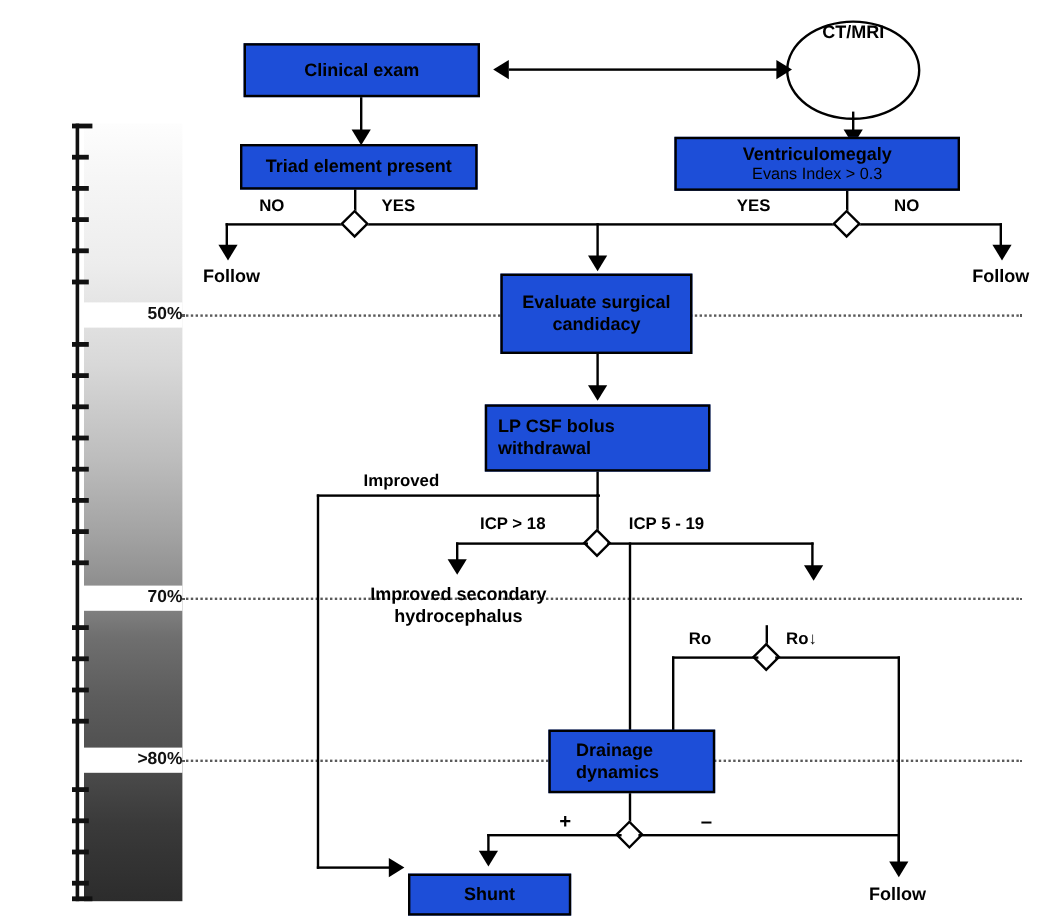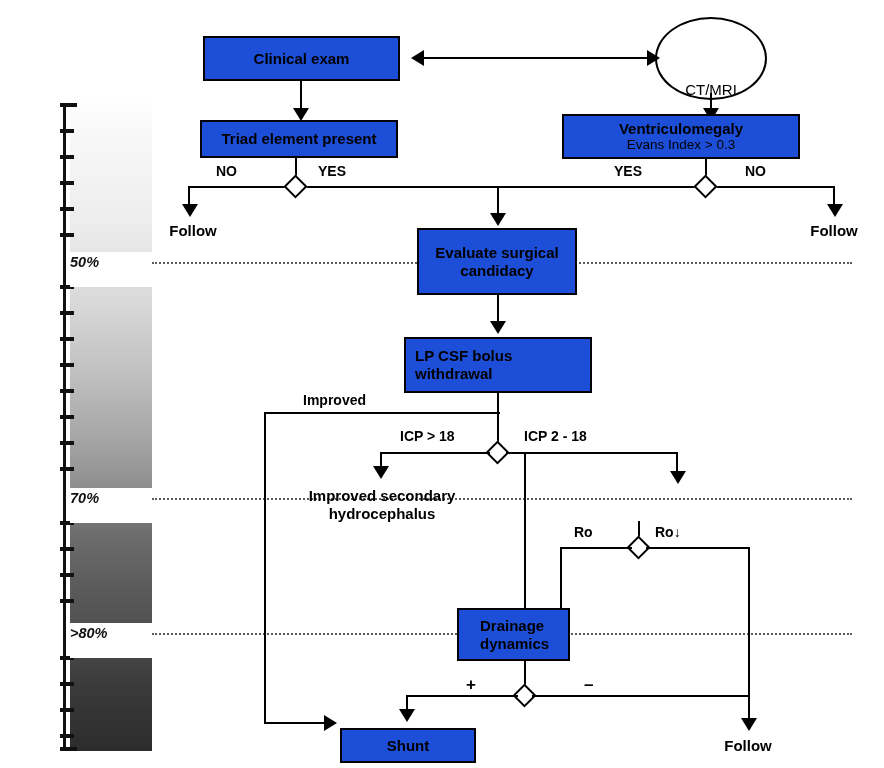--- a/index.html
+++ b/index.html
@@ -69,27 +69,26 @@
     left: 60px;
     width: 17px;
     height: 0;
     border-top: 4px solid #111;
   }
 
   .pct-band {
     left: 70px;
     width: 82px;
     background: #ffffff;
-    text-align: left;
+    text-align: right;
     font-size: 14.5px;
     font-weight: bold;
     color: #111;
     line-height: 21px;
-    height: 35px;
-    font-style: italic;
+    height: 21px;
   }
 
   
   .dotline {
     height: 0;
     border-top: 2px dotted #5a5a5a;
   }
 
   
   .box {
@@ -113,24 +112,24 @@
   }
   .ctr { text-align: center; }
   .lft { text-align: left; padding-left: 9px; }
 
   .ellipse {
     border: 2.5px solid #000;
     border-radius: 50%;
     background: #fff;
     box-sizing: border-box;
     display: flex;
-    align-items: flex-end;
+    align-items: flex-start;
     justify-content: center;
     font-size: 15px;
-    font-weight: normal;
+    font-weight: bold;
     color: #000;
   }
 
   
   .plaintext {
     font-size: 15px;
     font-weight: bold;
     color: #000;
     line-height: 1.2;
     text-align: center;
@@ -292,21 +291,21 @@
 
   <div class="abs edgelabel" style="left:303px; top:392px;">Improved</div>
 
   <div class="abs vline" style="left:497px; top:412px; height:36px;"></div>
   <div class="abs diamond" style="left:489px; top:444px;"></div>
 
   <div class="abs hline" style="left:380px; top:452px; width:110px;"></div>
   <div class="abs hline" style="left:506px; top:452px; width:172px;"></div>
 
   <div class="abs edgelabel" style="left:400px; top:428px;">ICP &gt; 18</div>
-  <div class="abs edgelabel" style="left:524px; top:428px;">ICP 2 - 18</div>
+  <div class="abs edgelabel" style="left:524px; top:428px;">ICP 5 - 19</div>
 
   <div class="abs vline" style="left:380px; top:452px; height:18px;"></div>
   <div class="abs arrow-down" style="left:373px; top:466px;"></div>
   <div class="abs plaintext" style="left:280px; top:487px; width:204px;">
     <div>Improved secondary</div>
     <div>hydrocephalus</div>
   </div>
 
   <div class="abs vline" style="left:676px; top:452px; height:24px;"></div>
   <div class="abs arrow-down" style="left:670px; top:471px;"></div>
@@ -320,21 +319,21 @@
   <div class="abs hline" style="left:560px; top:547px; width:72px;"></div>
   <div class="abs hline" style="left:646px; top:547px; width:104px;"></div>
 
   <div class="abs edgelabel" style="left:574px; top:524px;">Ro</div>
   <div class="abs edgelabel" style="left:655px; top:524px;">Ro↓</div>
 
   <div class="abs vline" style="left:560px; top:547px; height:63px;"></div>
 
   <div class="abs vline" style="left:748px; top:547px; height:175px;"></div>
 
-  <div class="abs box lft" style="left:457px; top:608px; width:113px; height:53px;padding-left:21px;">
+  <div class="abs box lft" style="left:457px; top:608px; width:139px; height:53px;padding-left:21px;">
     <div class="t1">Drainage</div>
     <div class="t1">dynamics</div>
   </div>
 
   <div class="abs vline" style="left:524px; top:661px; height:30px;"></div>
   <div class="abs diamond" style="left:516px; top:687px;"></div>
 
   <div class="abs hline" style="left:406px; top:695px; width:112px;"></div>
   <div class="abs hline" style="left:532px; top:695px; width:218px;"></div>
 

